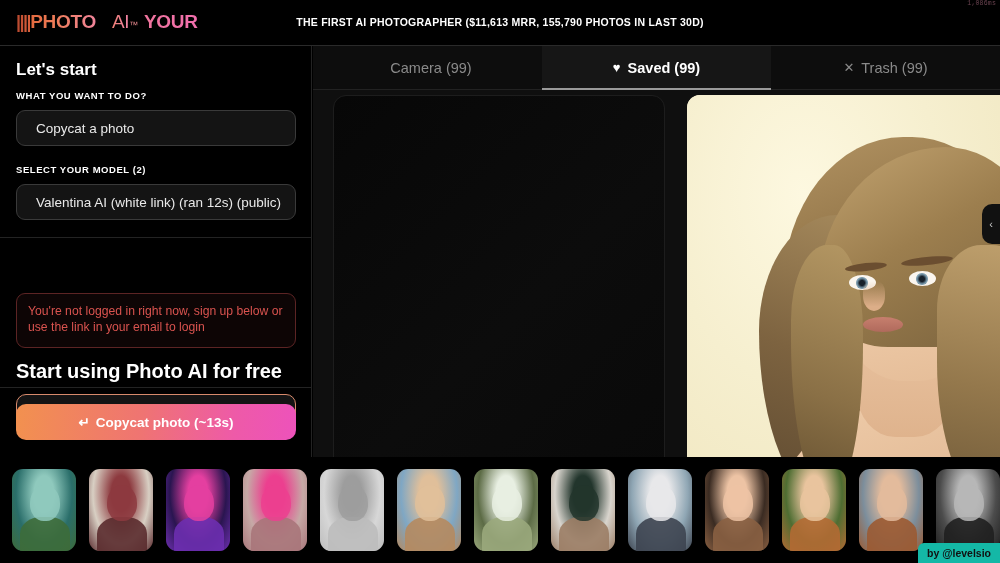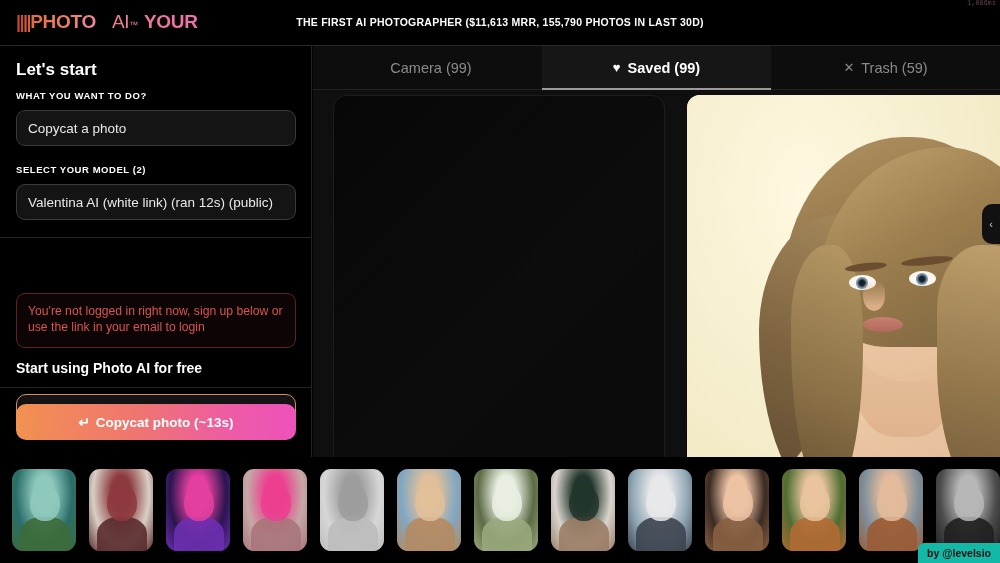--- a/index.html
+++ b/index.html
@@ -82,36 +82,36 @@
     position:absolute; left:16px; top:14px;
     color:#fff; font-size:17px; font-weight:700;
   }
   .field-label {
     color:#fff; font-size:9.5px; font-weight:700; letter-spacing:.55px;
     text-transform:uppercase;
   }
   .select-box {
     background:#141414; border:1px solid #3a3a3a; border-radius:9px;
     color:#e9e9e9; font-size:13.5px;
-    height:36px; display:flex; align-items:center; padding:0 11px;
+    height:36px; display:flex; align-items:center; padding:0 19px;
     white-space:nowrap; overflow:hidden; cursor:pointer;
   }
   .sb-group { position:absolute; left:16px; width:280px; }
   .side-divider {
     position:absolute; left:0; width:312px; height:1px; background:#232323;
   }
   .alert-box {
     position:absolute; left:16px; top:247px; width:280px; height:55px;
     border:1px solid #5c2424; border-radius:9px; background:#0d0505;
     color:#d9534f; font-size:12.2px; line-height:1.35;
     padding:9px 11px;
   }
   .start-title {
     position:absolute; left:16px; top:314px;
-    color:#fff; font-size:14px; font-weight:700;
+    color:#fff; font-size:20px; font-weight:700;
   }
   .email-input {
     position:absolute; left:16px; top:348px; width:280px; height:37px;
     background:#141414; border:1px solid #d88a6c; border-radius:10px;
     color:#9a9a9a; font-size:13.5px; padding:0 12px;
     outline:none; font-family:"Liberation Sans", sans-serif;
   }
   .email-input::placeholder { color:#8e8e8e; }
   .cta-btn {
     position:absolute; left:16px; top:404px; width:280px; height:36px;
@@ -314,21 +314,21 @@
       <div class="tab">
         <span class="ticon"></span>
         <span>Camera (99)</span>
       </div>
       <div class="tab active">
         <span class="ticon">♥</span>
         <span>Saved (99)</span>
       </div>
       <div class="tab">
         <span class="ticon">✕</span>
-        <span>Trash (59)</span>
+        <span>Trash (99)</span>
       </div>
     </div>
 
     <div class="gallery">
       <div class="card placeholder"></div>
 
       <div class="card photo">
         <div class="portrait">
           <div class="p-bg"></div>
           <div class="p-hair-back"></div>

